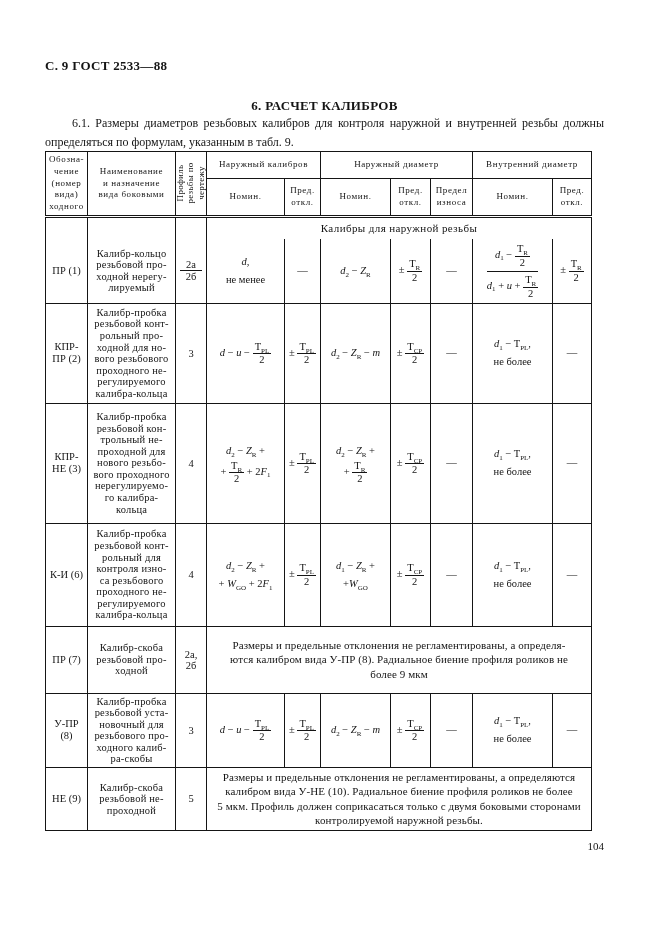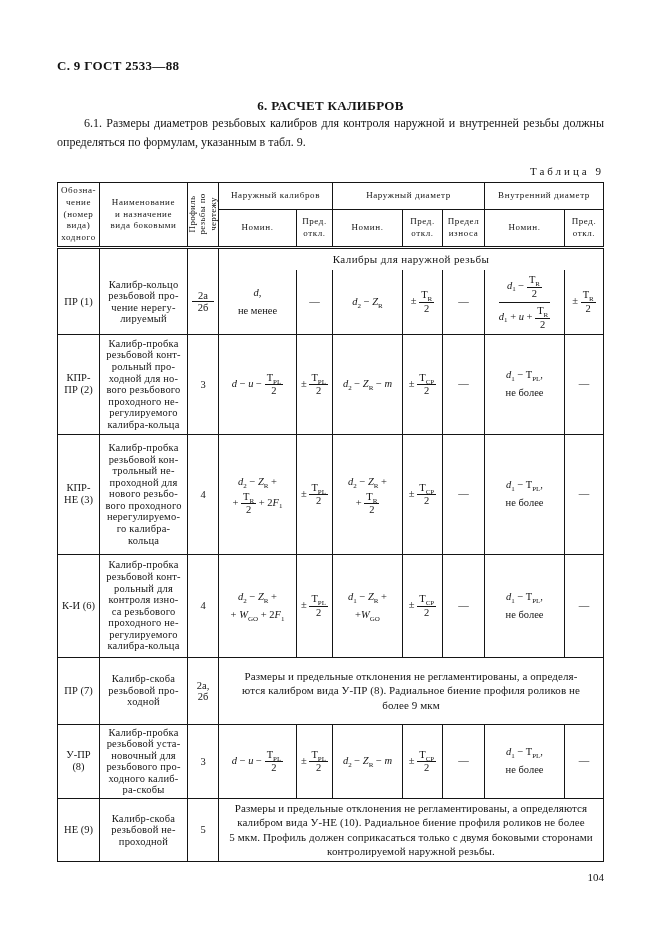--- a/index.html
+++ b/index.html
@@ -3,21 +3,21 @@
 <meta charset="utf-8">
 <style>
   * { box-sizing: border-box; margin: 0; padding: 0; }
   html, body { background: #ffffff; }
   body {
     width: 661px; height: 936px;
     font-family: "Liberation Serif", "DejaVu Serif", serif;
     color: #151515;
     position: relative;
   }
-  .page { padding: 58px 57px 0 57px; }
+  .page { padding: 58px 57px 0 45px; }
 
   .doc-header { font-size: 13px; font-weight: bold; letter-spacing: 0.3px; }
   .doc-title  { font-size: 13px; font-weight: bold; text-align: center; margin-top: 24px; letter-spacing: 0.3px; }
   .intro      { font-size: 12px; text-align: justify; line-height: 1.55; text-indent: 27px; }
   .table-label{ font-size: 11px; text-align: right; letter-spacing: 3px; margin: 14px 0 5px 0; }
 
   table.gost {
     border-collapse: collapse;
     width: 547px;
     table-layout: fixed;
@@ -69,21 +69,20 @@
   .page-number { text-align: right; font-size: 11px; margin-top: 9px; }
 </style>
 </head>
 <body>
 
 <div class="page">
 
   <div class="doc-header">С. 9 ГОСТ 2533—88</div>
   <div class="doc-title">6. РАСЧЕТ КАЛИБРОВ</div>
   <div class="intro">6.1. Размеры диаметров резьбовых калибров для контроля наружной и внутренней резьбы должны определяться по формулам, указанным в табл. 9.</div>
-  <div class="table-label">Таблица 9</div>
 
   <table class="gost">
     <colgroup>
       <col style="width:42px">
         <col style="width:88px">
         <col style="width:31px">
       <col style="width:78px">
         <col style="width:36px">
         <col style="width:70px">
       <col style="width:40px">
@@ -129,21 +128,21 @@
       <td class="nb-b"></td>
       <td class="nb-b"></td>
       <td class="nb-b"></td>
       <td class="sec nb-b" colspan="7">Калибры для наружной резьбы</td>
     </tr>
 
     <tr class="h-r0">
       <td class="desig nb-t">ПР (1)</td>
       <td class="name nb-t">Калибр-кольцо
 резьбовой про-
-чение нерегу-
+ходной нерегу-
 лируемый</td>
       <td class="prof nb-t"><span class="fr pf"><span class="n">2а</span><span class="d">2б</span></span></td>
       <td class="f nb-t"><i>d</i>,<br>не менее</td>
       <td class="f nb-t">—</td>
       <td class="f nb-t"><i>d</i><sub>2</sub> − <i>Z</i><sub>R</sub></td>
       <td class="f nb-t">± <span class="fr"><span class="n">T<sub>R</sub></span><span class="d">2</span></span></td>
       <td class="f nb-t">—</td>
       <td class="f nb-t"><span class="fr big"><span class="n"><i>d</i><sub>1</sub> − <span class="fr"><span class="n">T<sub>R</sub></span><span class="d">2</span></span></span><span class="d"><i>d</i><sub>1</sub> + <i>u</i> + <span class="fr"><span class="n">T<sub>R</sub></span><span class="d">2</span></span></span></span></td>
       <td class="f nb-t">± <span class="fr"><span class="n">T<sub>R</sub></span><span class="d">2</span></span></td>
     </tr>

